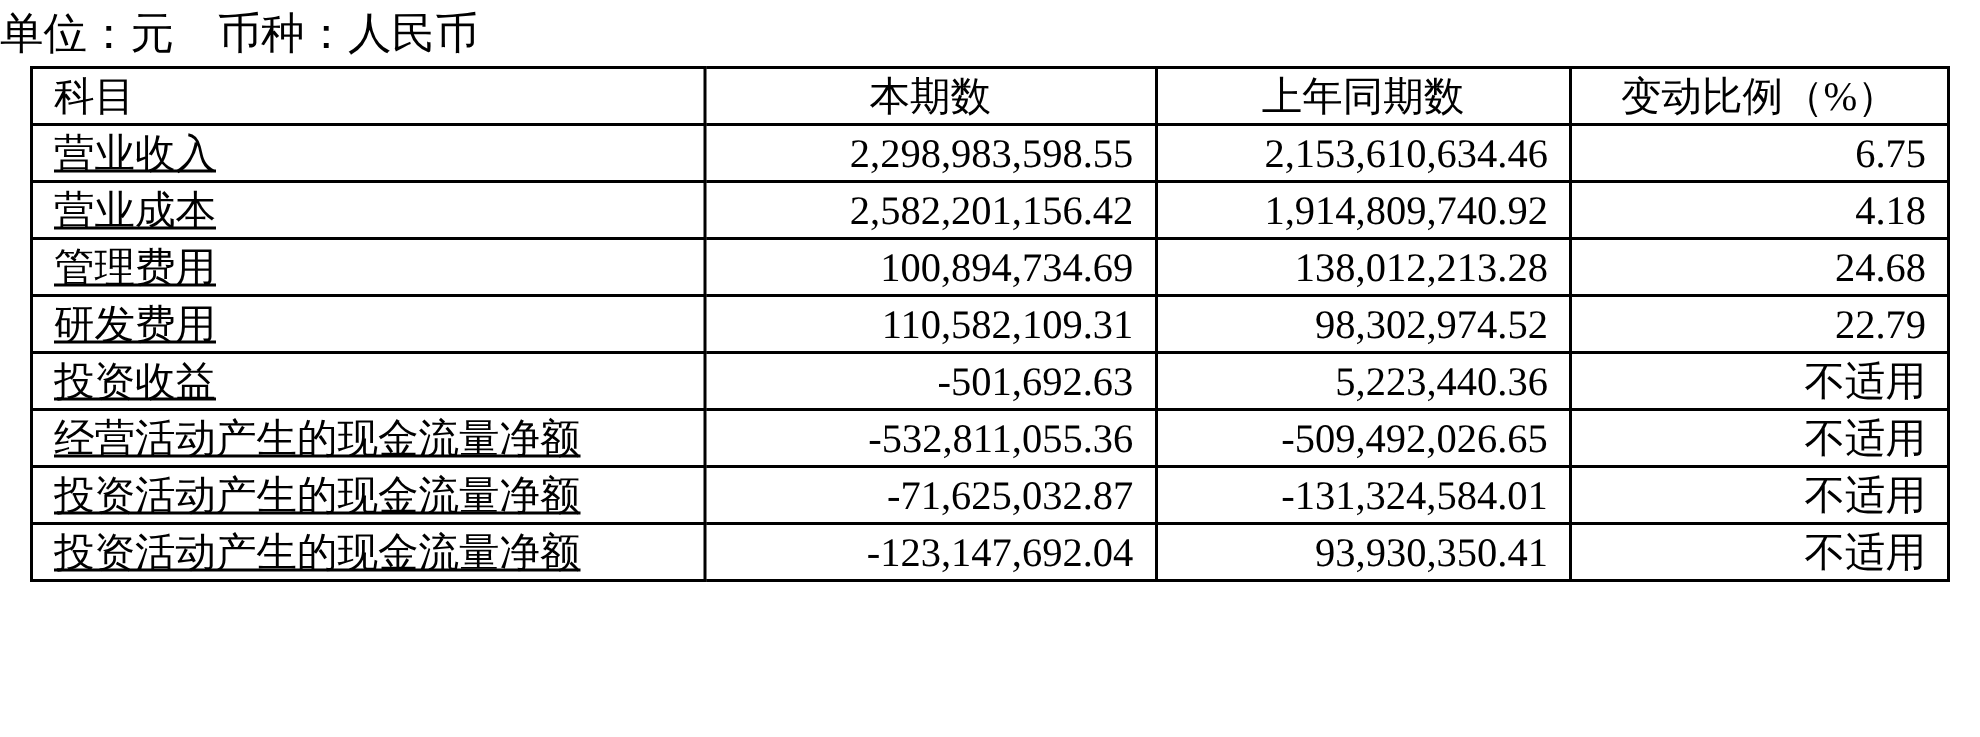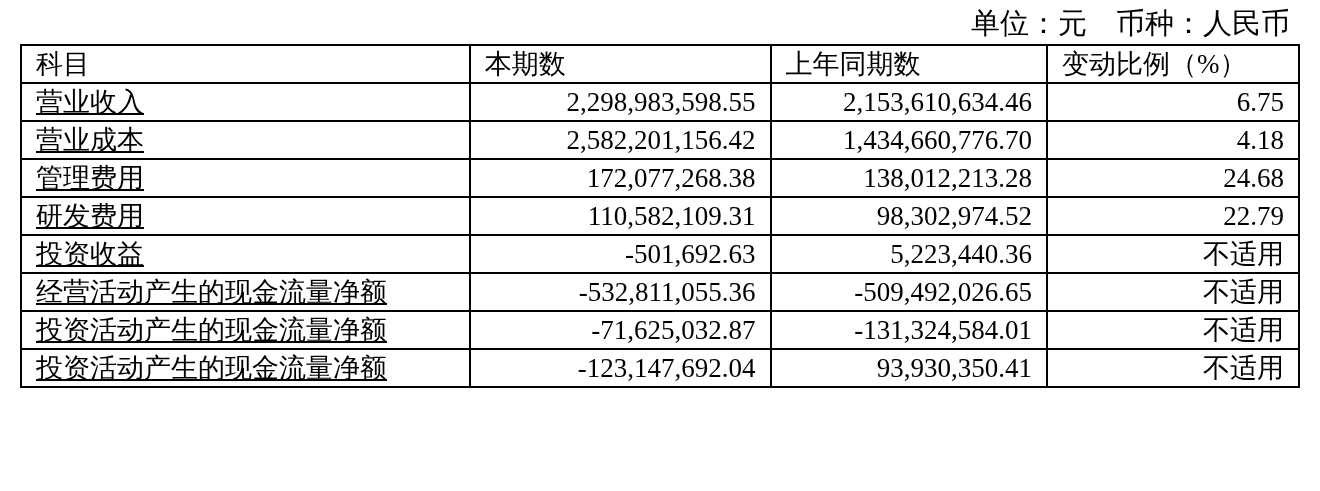--- a/index.html
+++ b/index.html
@@ -12,21 +12,20 @@
     height: 491px;
     overflow: hidden;
     color: #000000;
     font-family: "Liberation Serif", "DejaVu Serif", serif;
   }
   .unit-note {
     box-sizing: border-box;
     width: 1320px;
     height: 44px;
     padding: 6px 30px 0 0;
-    text-align: right;
     font-size: 29px;
     line-height: 34px;
     white-space: pre;
   }
   table.fin-table {
     table-layout: fixed;
     border-collapse: collapse;
     margin-left: 20px;
     width: 1280px;
   }
@@ -39,21 +38,21 @@
     font-size: 27px;
     font-weight: normal;
     line-height: 36px;
     white-space: nowrap;
     overflow: hidden;
   }
   .col-subject { width: 406px; }
   .col-current { width: 272px; }
   .col-prior   { width: 250px; }
   .col-change  { width: 228px; }
-  .fin-table th { text-align: left; }
+  .fin-table th { text-align: center; }
   .fin-table th.h-subject { text-align: left; }
   .fin-table td.c-subject { text-align: left; text-decoration: underline; }
   .fin-table td.c-num { text-align: right; }
 </style>
 </head>
 <body>
 
 <div class="unit-note">单位：元　币种：人民币</div>
 
 <table class="fin-table">
@@ -74,26 +73,26 @@
   <tbody>
     <tr>
       <td class="c-subject">营业收入</td>
       <td class="c-num">2,298,983,598.55</td>
       <td class="c-num">2,153,610,634.46</td>
       <td class="c-num">6.75</td>
     </tr>
     <tr>
       <td class="c-subject">营业成本</td>
       <td class="c-num">2,582,201,156.42</td>
-      <td class="c-num">1,434,660,776.70</td>
+      <td class="c-num">1,914,809,740.92</td>
       <td class="c-num">4.18</td>
     </tr>
     <tr>
       <td class="c-subject">管理费用</td>
-      <td class="c-num">172,077,268.38</td>
+      <td class="c-num">100,894,734.69</td>
       <td class="c-num">138,012,213.28</td>
       <td class="c-num">24.68</td>
     </tr>
     <tr>
       <td class="c-subject">研发费用</td>
       <td class="c-num">110,582,109.31</td>
       <td class="c-num">98,302,974.52</td>
       <td class="c-num">22.79</td>
     </tr>
     <tr>

